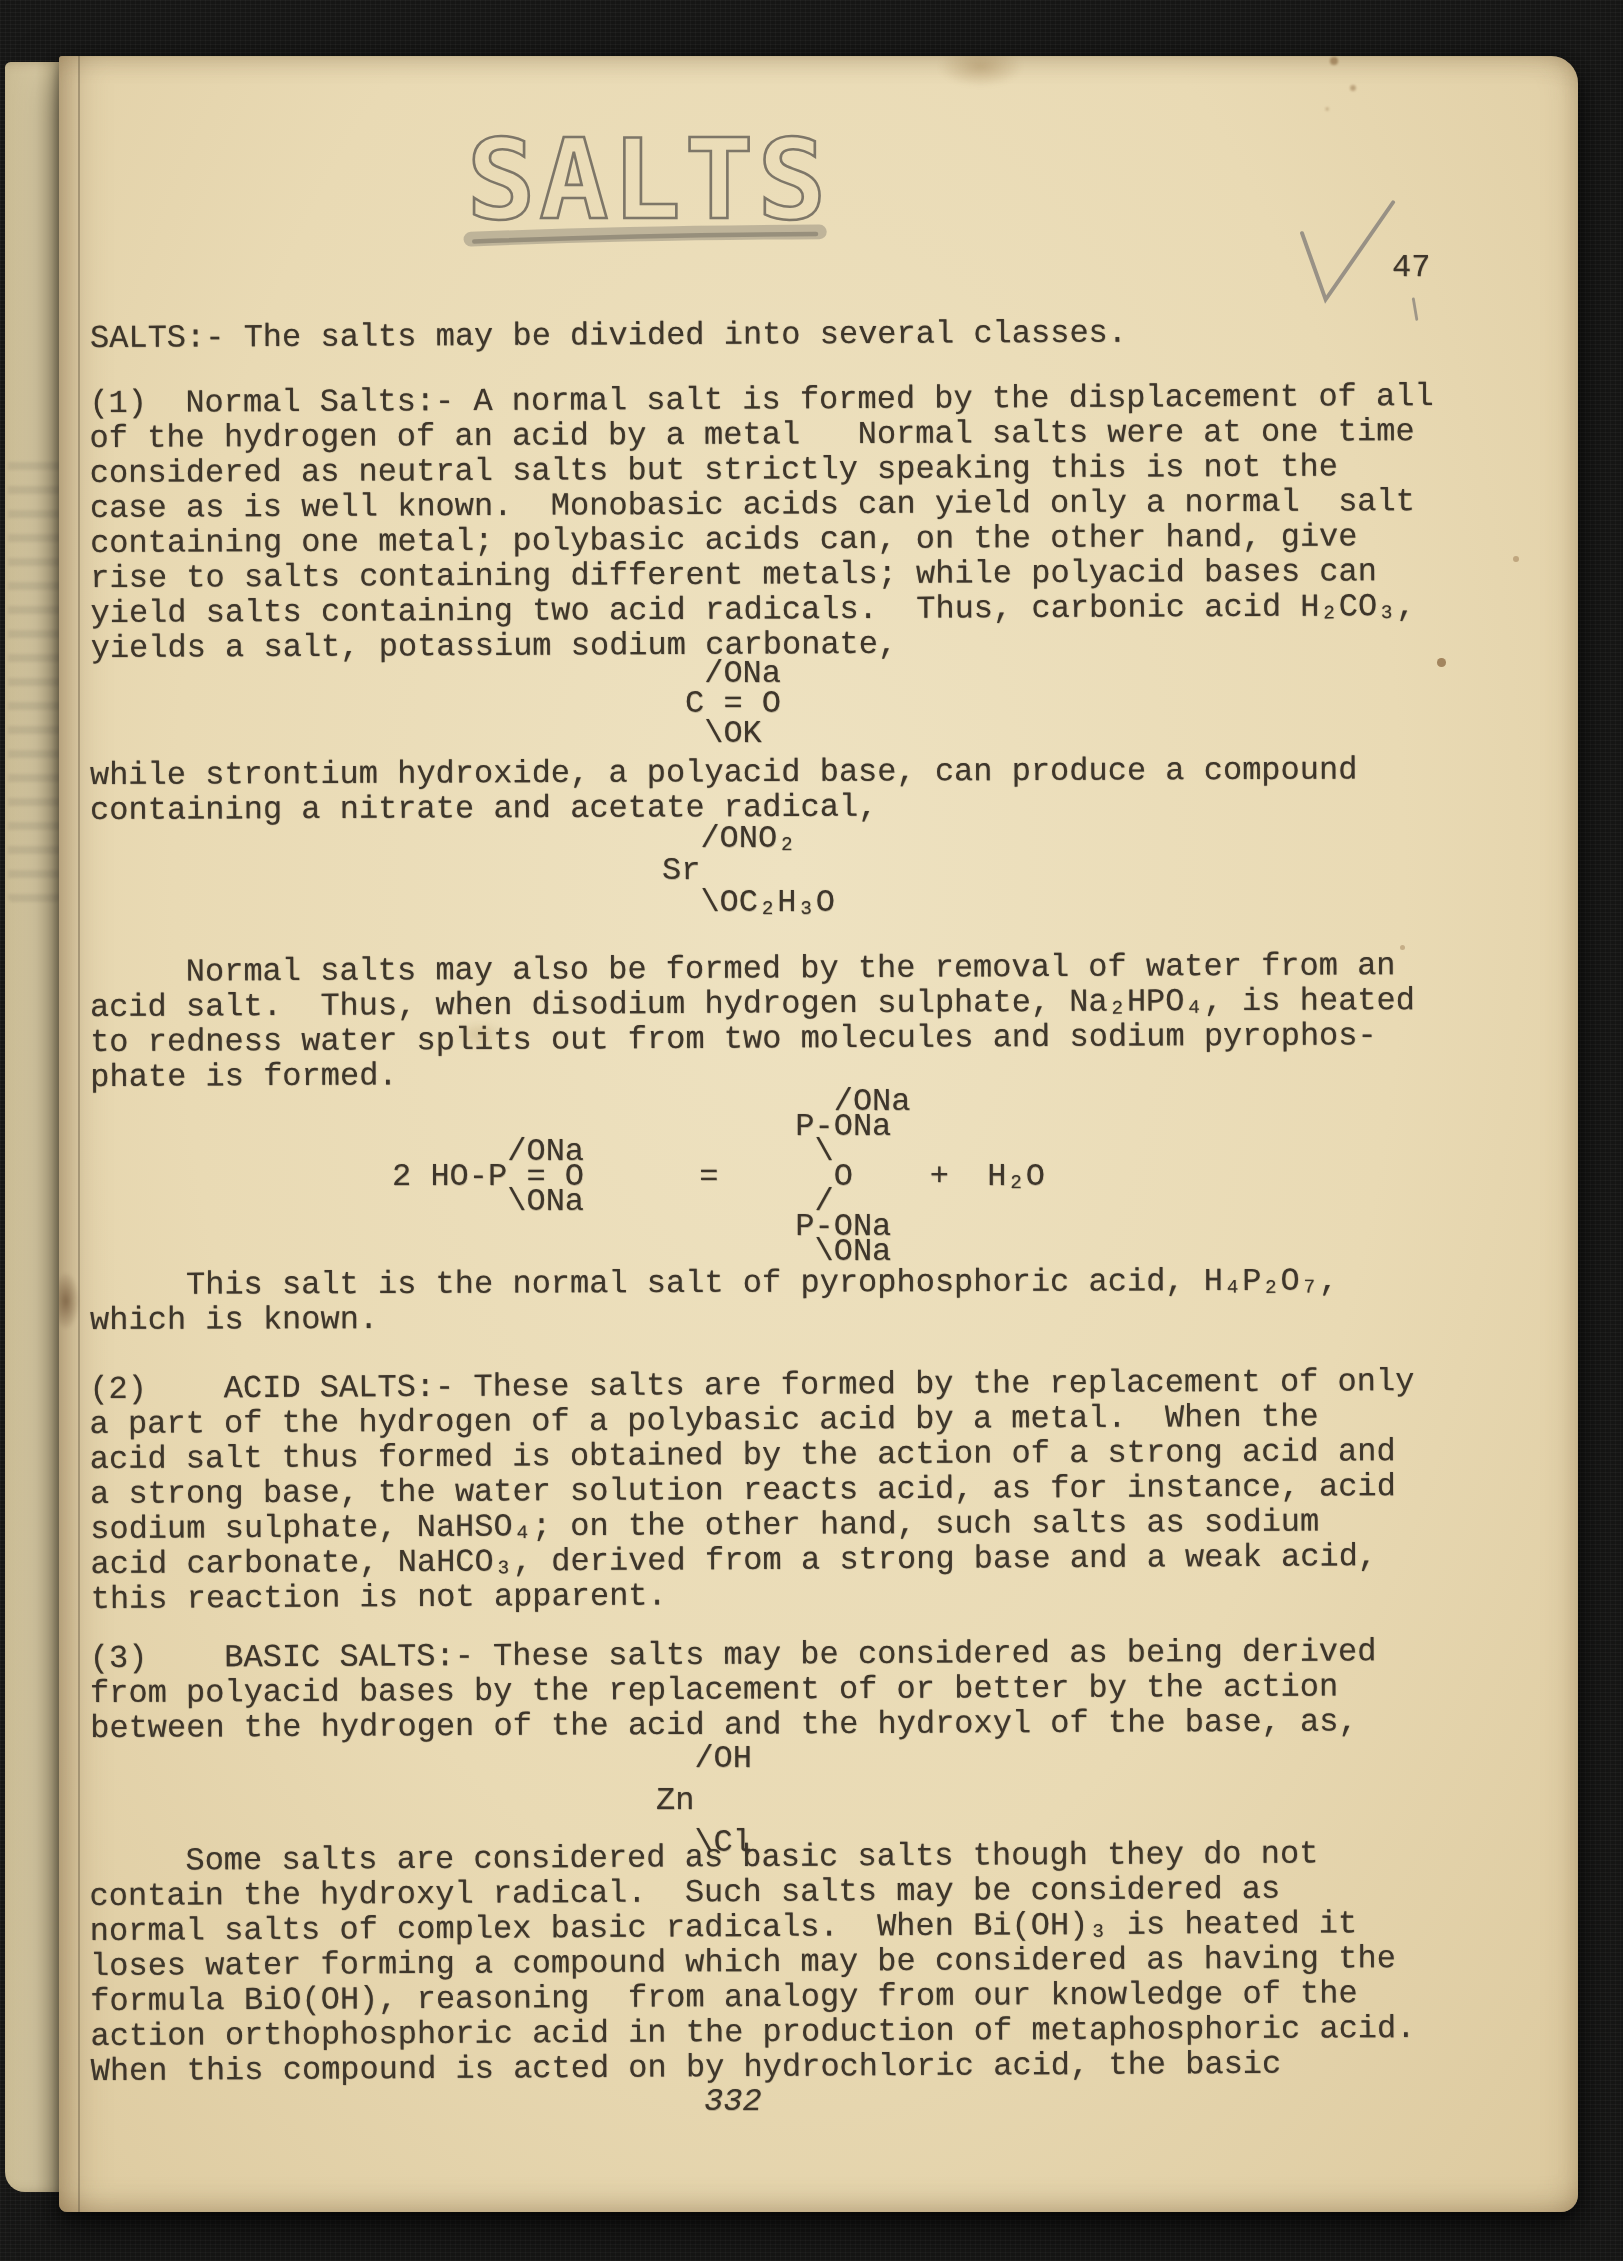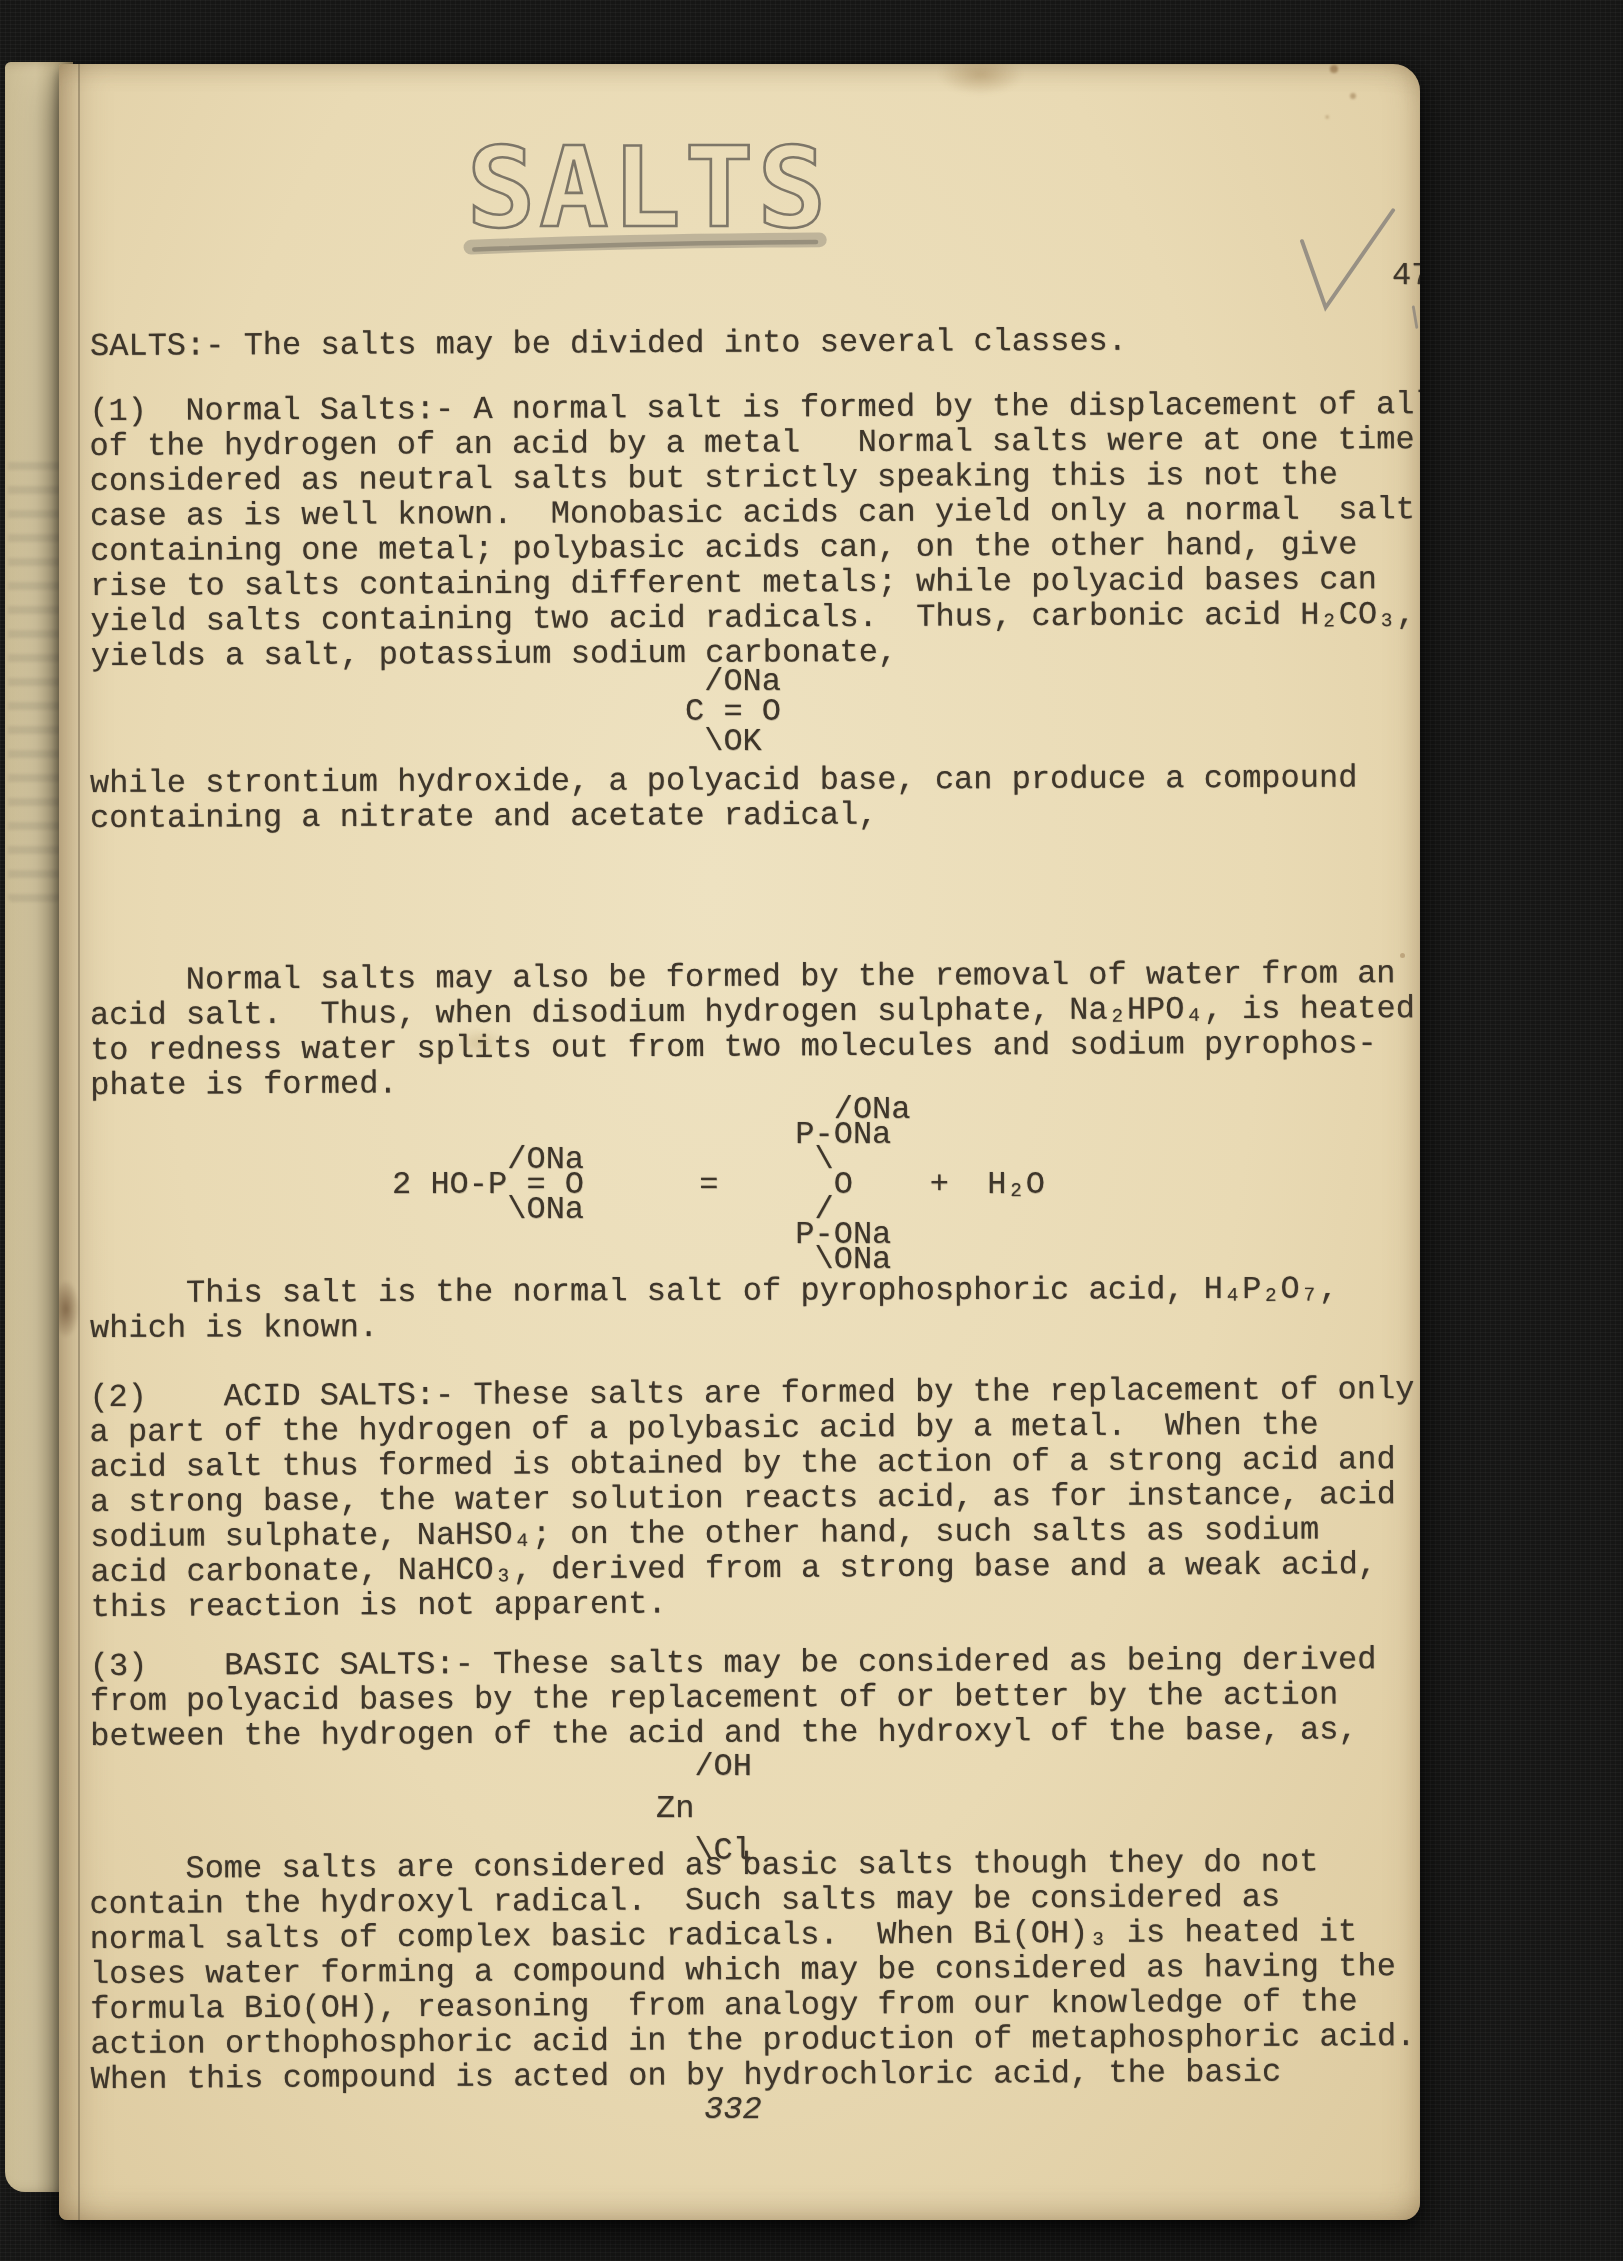--- a/index.html
+++ b/index.html
@@ -18,21 +18,21 @@
     border-radius:5.6px 0 0 20px;
     box-shadow:inset -9px 0 13.5px -4.5px rgba(80,60,35,.55);
   }
   .bleed{
     position:absolute;left:3.4px;top:389px;width:52px;height:451px;
     background:repeating-linear-gradient(0deg, rgba(95,90,78,.18) 0 8px, transparent 8px 24px);
     filter:blur(1.7px);opacity:.75;border-radius:4.5px;
   }
   
   .page{
-    position:absolute;left:59px;top:64px;width:1361px;height:2156px;overflow:hidden;
+    position:absolute;left:59px;top:56px;width:1519px;height:2156px;overflow:hidden;
     background:radial-gradient(ellipse at 48% 38%, #eee2c1 0%, #e9dab4 55%, #dcc99e 100%);
     border-radius:3.4px 27px 17px 8px;
     box-shadow:0 17px 45px rgba(0,0,0,.55), 0 5.6px 13.5px rgba(0,0,0,.5),
       inset 27px 0 39px -19px rgba(110,82,48,.5),
       inset -19px 0 34px -19px rgba(122,95,60,.38),
       inset 0 -19px 34px -21.4px rgba(122,95,60,.42),
       inset 0 16px 28px -18px rgba(122,95,60,.32);
   }
   .gutter-line{
     position:absolute;left:19px;top:0;width:1.7px;height:100%;
@@ -109,20 +109,23 @@
 yield salts containing two acid radicals.  Thus, carbonic acid H₂CO₃,
 yields a salt, potassium sodium carbonate,</div>
 
     <div class="txt" id="f1"> /ONa
 C = O
  \OK</div>
 
     <div class="txt" id="strontium">while strontium hydroxide, a polyacid base, can produce a compound
 containing a nitrate and acetate radical,</div>
 
+    <div class="txt" id="f2">  /ONO₂
+Sr
+  \OC₂H₃O</div>
 
     <div class="txt" id="normal2">     Normal salts may also be formed by the removal of water from an
 acid salt.  Thus, when disodium hydrogen sulphate, Na₂HPO₄, is heated
 to redness water splits out from two molecules and sodium pyrophos-
 phate is formed.</div>
 
     <div class="txt" id="eq">                       /ONa
                      P-ONa
       /ONa            \
 2 HO-P = O      =      O    +  H₂O

